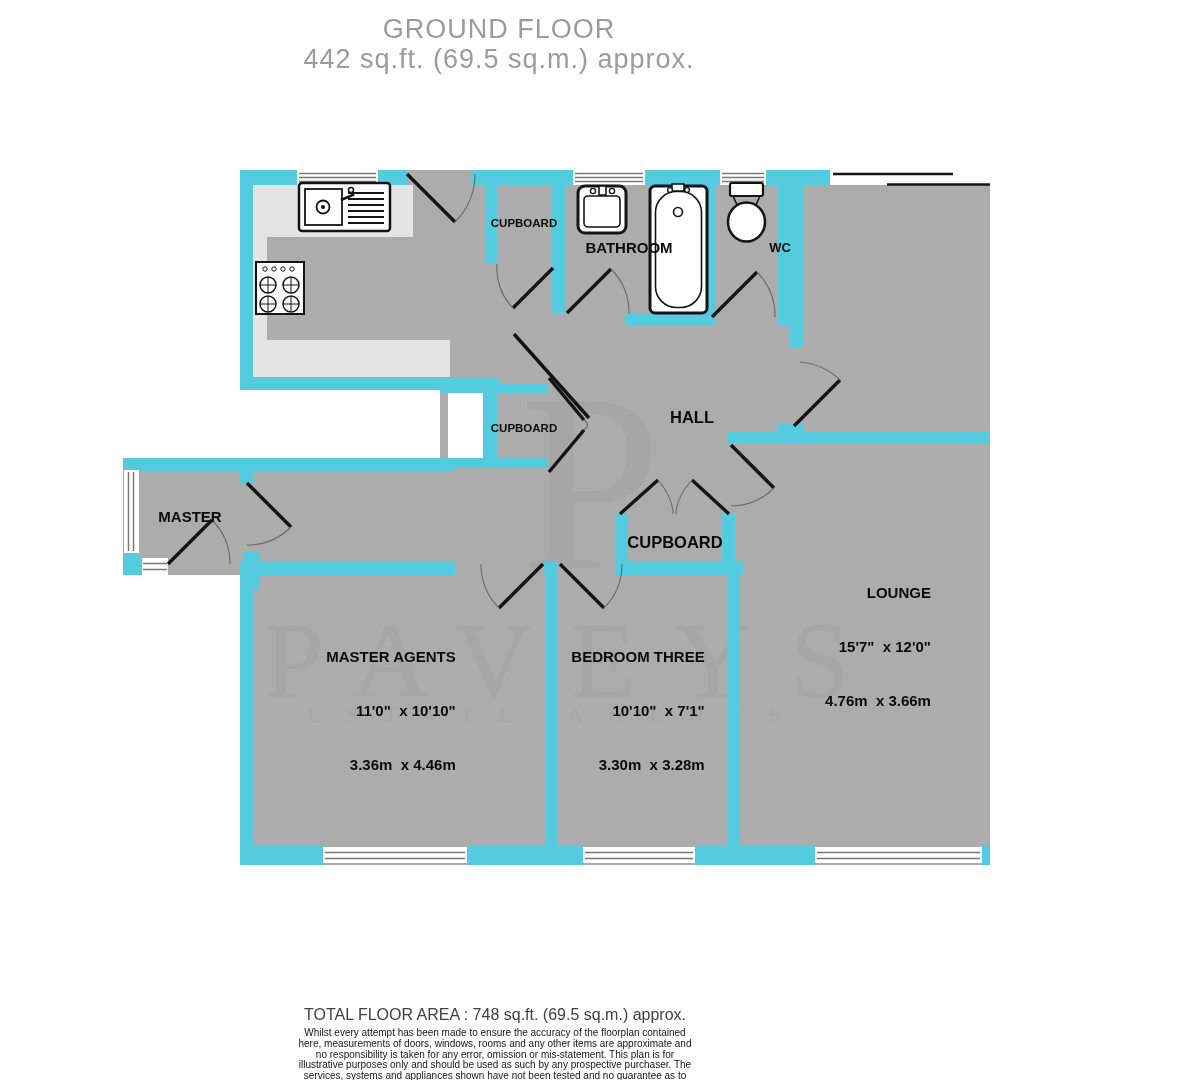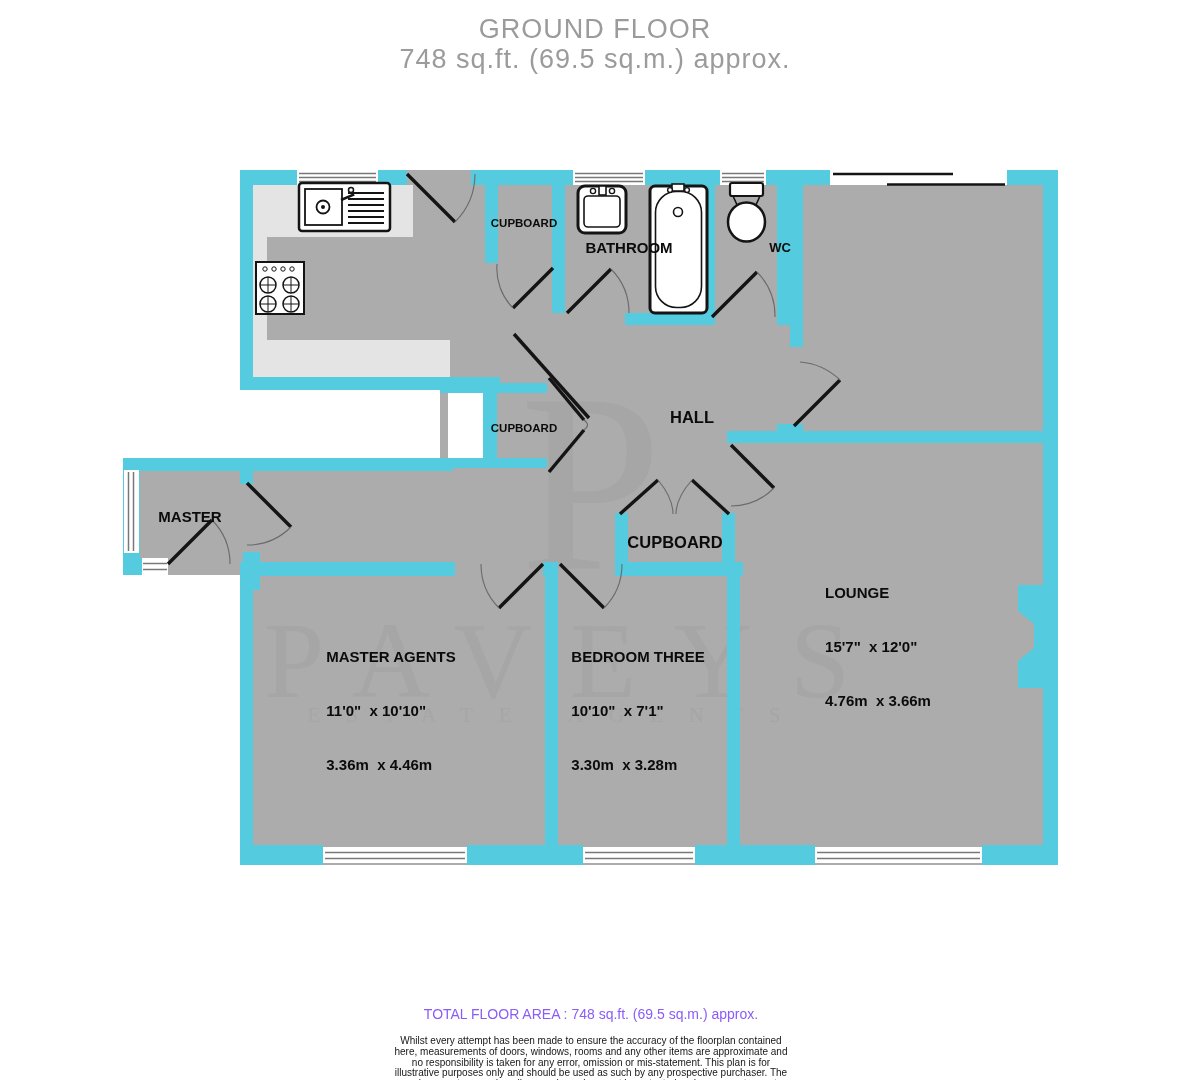--- a/index.html
+++ b/index.html
@@ -1,47 +1,47 @@
 <!DOCTYPE html>
 <html style="--wall: #54CBDF; --floor: #ACACAC; --counter: #E4E4E4; --page: #FFFFFF;"><head>
 <meta charset="utf-8">
 <style>
   html,body{margin:0;padding:0;background:#fff;}
-  .canvas{position:relative;width:1182px;height:1080px;background:var(--page,#fff);overflow:hidden;
+  .canvas{position:relative;width:990px;height:1080px;background:var(--page,#fff);overflow:hidden;
           font-family:"Liberation Sans",sans-serif;}
   .plan-svg{position:absolute;left:0;top:0;}
   .f{fill:var(--floor);}
   .c{fill:var(--counter);}
   .w{fill:var(--wall);}
   .wh{fill:#ffffff;}
   .wl{stroke:#787878;stroke-width:1.4;}
   .vl{stroke:#787878;stroke-width:1.5;}
   .bl{stroke:#141414;stroke-width:2.6;}
   .door{stroke:#141414;stroke-width:3.4;fill:none;}
   .arc{stroke:#6a6a6a;stroke-width:1.1;fill:none;}
   .wm{font-family:"Liberation Serif",serif;fill:rgba(160,160,160,0.5);}
   .title{position:absolute;left:8px;right:0;top:14px;text-align:center;color:#9b9b9b;
          font-size:27px;line-height:30px;letter-spacing:1px;}
-  .room-label{position:absolute;transform:translate(-50%,-50%);text-align:left;
+  .room-label{position:absolute;transform:translate(-50%,-50%);text-align:right;
               font-weight:bold;font-size:15px;line-height:18px;color:#0b0b0b;white-space:pre;z-index:5;}
   .room-label.sm{font-size:11.5px;}
   .room-label.md{font-size:13px;margin-left:36px;}
   .room-label.lg{font-size:16.5px;}
   .footer{position:absolute;left:0;right:0;top:1006px;text-align:center;z-index:6;}
-  .footer .total{color:#8b5cf6;font-size:14px;margin-bottom:14px;}
+  .footer .total{color:#404040;font-size:16px;margin-bottom:4px;}
   .footer .disclaimer{width:402px;margin:0 auto;font-size:10px;line-height:10.8px;color:#161616;}
 </style>
 </head>
 <body>
 
 <div class="canvas">
 
   <div class="title">
     <div>GROUND FLOOR</div>
-    <div>748 sq.ft. (69.5 sq.m.) approx.</div>
+    <div>442 sq.ft. (69.5 sq.m.) approx.</div>
   </div>
 
   <svg class="plan-svg" width="1182" height="1080" viewBox="0 0 1182 1080">
 
     <g>
       <rect class="f" x="240" y="170" width="260" height="220"></rect>
       <rect class="f" x="485" y="170" width="573" height="273"></rect>
       <rect class="f" x="727" y="443" width="331" height="422"></rect>
       <rect class="f" x="240" y="562" width="818" height="303"></rect>
       <rect class="f" x="123" y="458" width="437" height="117"></rect>

